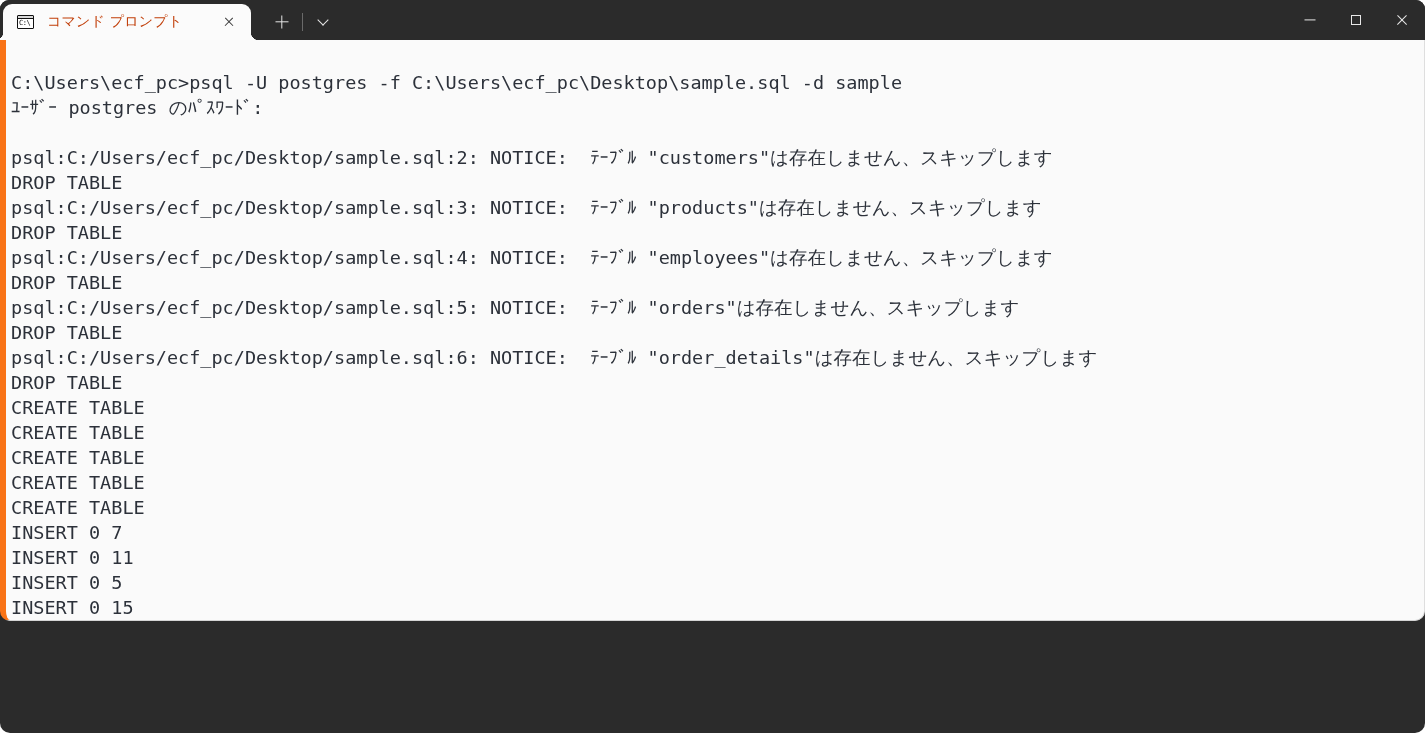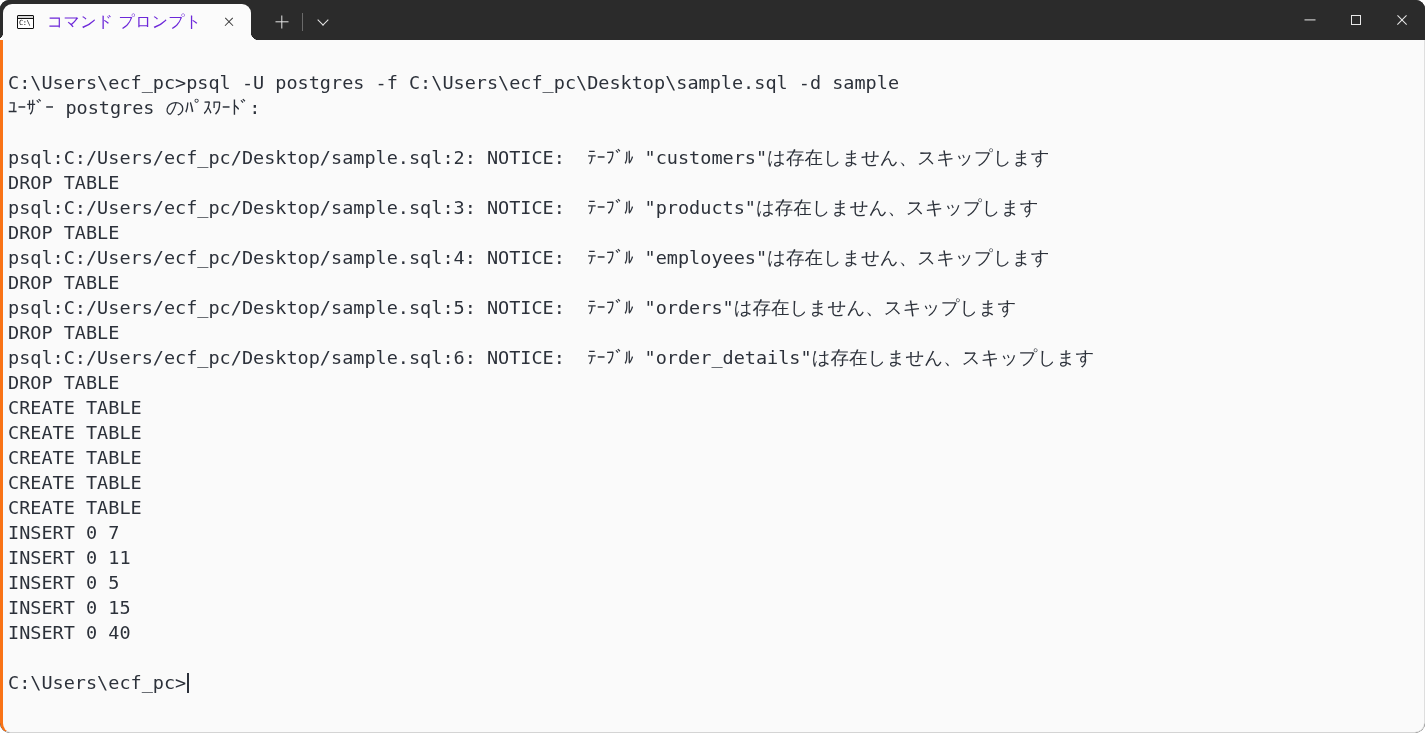--- a/index.html
+++ b/index.html
@@ -84,22 +84,22 @@
     font-family: "DejaVu Sans Mono", monospace;
     font-size: 7px;
     line-height: 9px;
     color: #111;
     letter-spacing: -0.5px;
   }
 
   .tab-title {
     flex: 1 1 auto;
     font-family: "DejaVu Sans", sans-serif;
-    font-size: 16px;
-    color: #6d28d9;
+    font-size: 14px;
+    color: #c2410c;
     white-space: nowrap;
     overflow: hidden;
     letter-spacing: 0.2px;
   }
 
   .tab-close {
     flex: 0 0 auto;
     width: 28px;
     height: 26px;
     position: relative;
@@ -219,23 +219,23 @@
   }
   .wc-close::before { transform: translate(-50%,-50%) rotate(45deg); }
   .wc-close::after  { transform: translate(-50%,-50%) rotate(-45deg); }
 
   
   #terminal {
     position: absolute;
     left: 0;
     top: 40px;
     width: 1425px;
-    height: 693px;
+    height: 581px;
     background: #fafafa;
-    border-left: 3px solid #f97316;
+    border-left: 6px solid #f97316;
     border-right: 1px solid #dedede;
     border-bottom: 1px solid #d4d4d4;
     border-radius: 0 0 10px 10px;
     box-sizing: border-box;
     overflow: hidden;
   }
 
   #screen {
     position: absolute;
     left: 5px;

